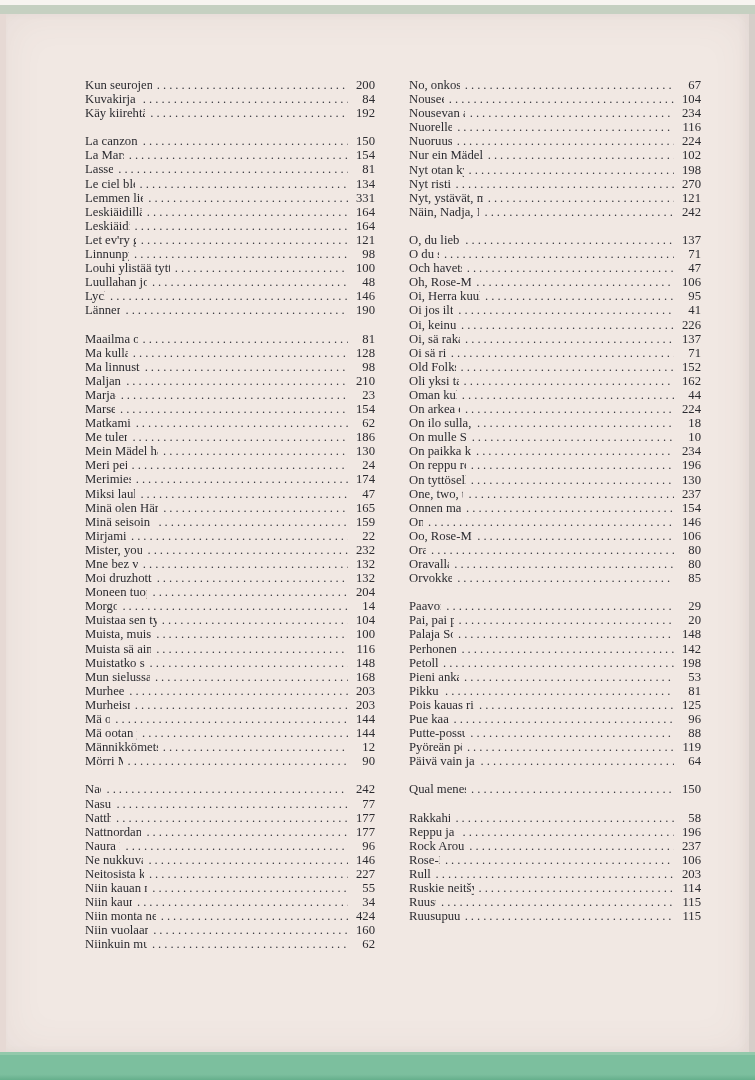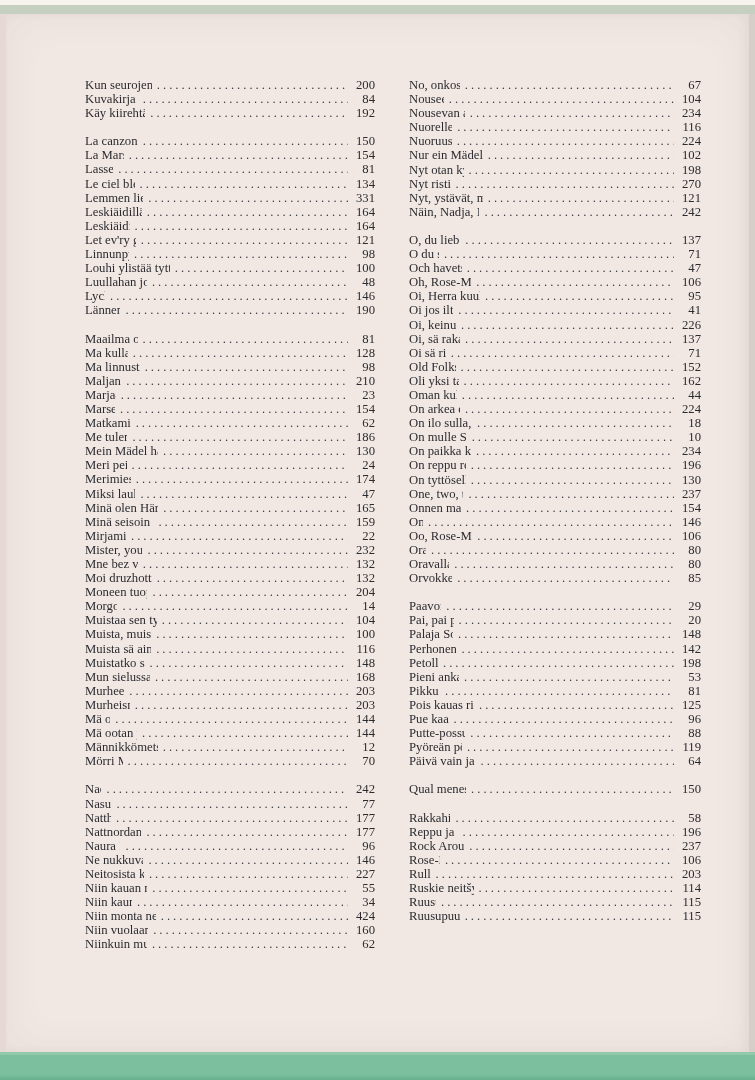--- a/index.html
+++ b/index.html
@@ -309,21 +309,21 @@
             <span class="page">144</span>
           </div>
           <div class="row">
             <span class="title">Männikkömetsät ja rantojen raidat</span>
             <span class="dots"></span>
             <span class="page">12</span>
           </div>
           <div class="row">
             <span class="title">Mörri Möykky</span>
             <span class="dots"></span>
-            <span class="page">70</span>
+            <span class="page">90</span>
           </div>
         </div>
         <div class="group">
           <div class="row">
             <span class="title">Nadja</span>
             <span class="dots"></span>
             <span class="page">242</span>
           </div>
           <div class="row">
             <span class="title">Nasulassa</span>

